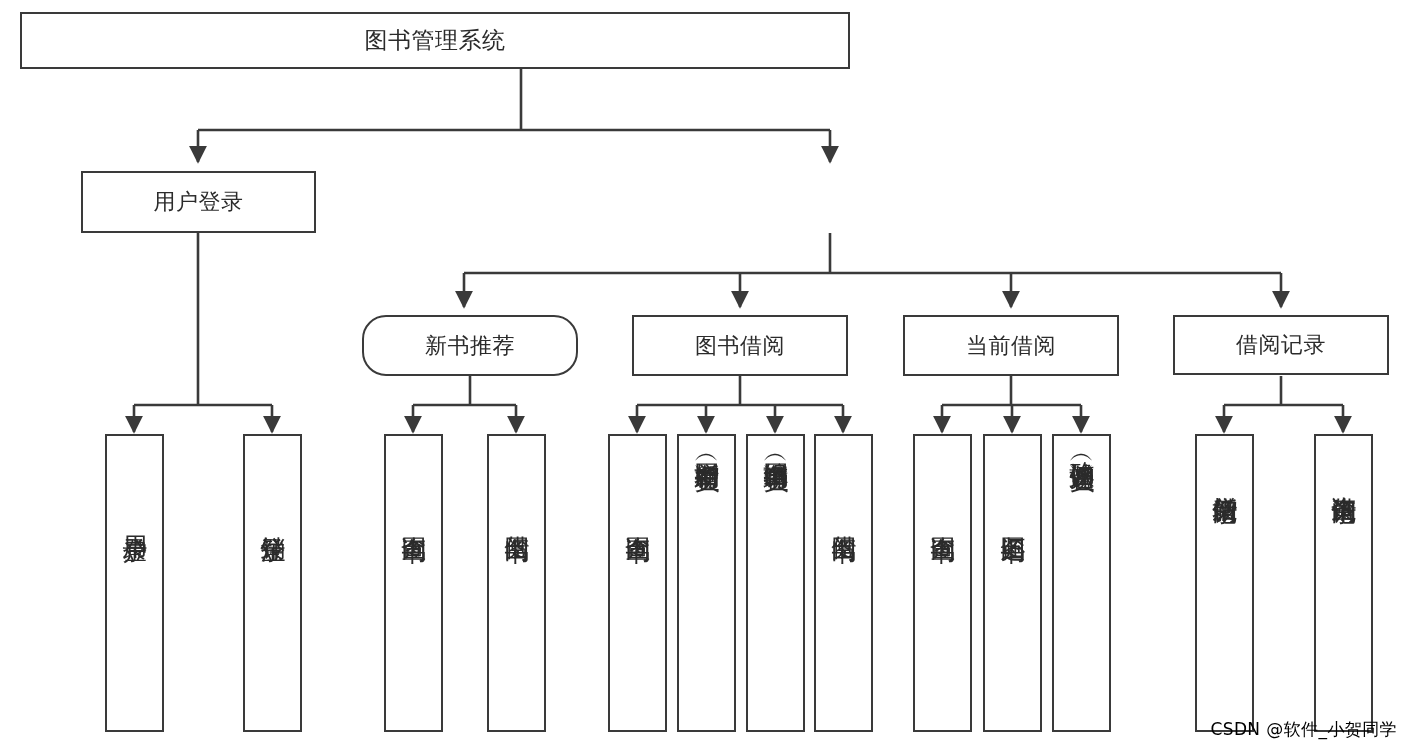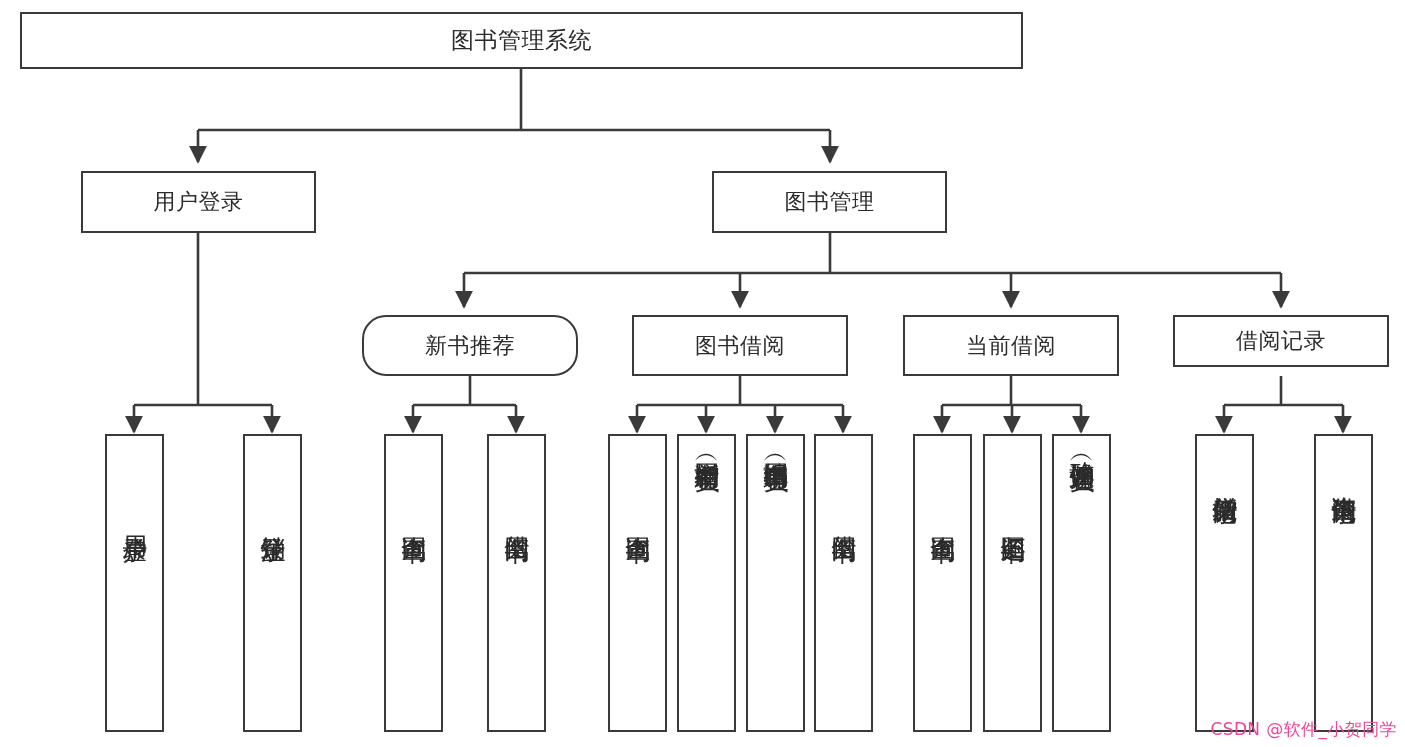--- a/index.html
+++ b/index.html
@@ -60,21 +60,21 @@
     white-space: pre-line;
   }
   .node.leaf.tall .label {
     font-size: 25px;
   }
   #watermark {
     position: absolute;
     right: 8px;
     bottom: 6px;
     font-size: 17px;
-    color: #ec4899;
+    color: #000000;
     font-family: "DejaVu Sans", "Liberation Sans", sans-serif;
     white-space: nowrap;
     letter-spacing: 0.4px;
   }
 </style>
 </head>
 <body>
 
 <div id="canvas">
 
@@ -121,41 +121,38 @@
       <path d="M 1012 405 L 1012 432" marker-end="url(#arrow)"></path>
       <path d="M 1081 405 L 1081 432" marker-end="url(#arrow)"></path>
 
       <path d="M 1281 376 L 1281 405"></path>
       <path d="M 1224 405 L 1343 405"></path>
       <path d="M 1224 405 L 1224 432" marker-end="url(#arrow)"></path>
       <path d="M 1343 405 L 1343 432" marker-end="url(#arrow)"></path>
     </g>
   </svg>
 
-  <div class="node horiz root" style="left:20px; top:12px; width:1003px; height:57px;">
+  <div class="node horiz root" style="left:20px; top:12px; width:830px; height:57px;">
     <span class="label">图书管理系统</span>
   </div>
 
   <div class="node horiz" style="left:81px; top:171px; width:235px; height:62px;">
     <span class="label">用户登录</span>
   </div>
-  <div class="node horiz" style="left:712px; top:171px; width:235px; height:62px;">
-    <span class="label">图书管理</span>
-  </div>
 
   <div class="node horiz" style="left:362px; top:315px; width:216px; height:61px;border-radius:24px;">
     <span class="label">新书推荐</span>
   </div>
   <div class="node horiz" style="left:903px; top:315px; width:216px; height:61px;">
     <span class="label">当前借阅</span>
   </div>
   <div class="node horiz" style="left:632px; top:315px; width:216px; height:61px;">
     <span class="label">图书借阅</span>
   </div>
-  <div class="node horiz" style="left:1173px; top:315px; width:216px; height:52px;">
+  <div class="node horiz" style="left:1173px; top:315px; width:216px; height:60px;">
     <span class="label">借阅记录</span>
   </div>
 
   <div class="node leaf" style="left:105px; top:434px; width:59px; height:298px; padding-top:80px;">
     <span class="label">用户登录</span>
   </div>
   <div class="node leaf" style="left:243px; top:434px; width:59px; height:298px; padding-top:80px;">
     <span class="label">注销登录</span>
   </div>
 

